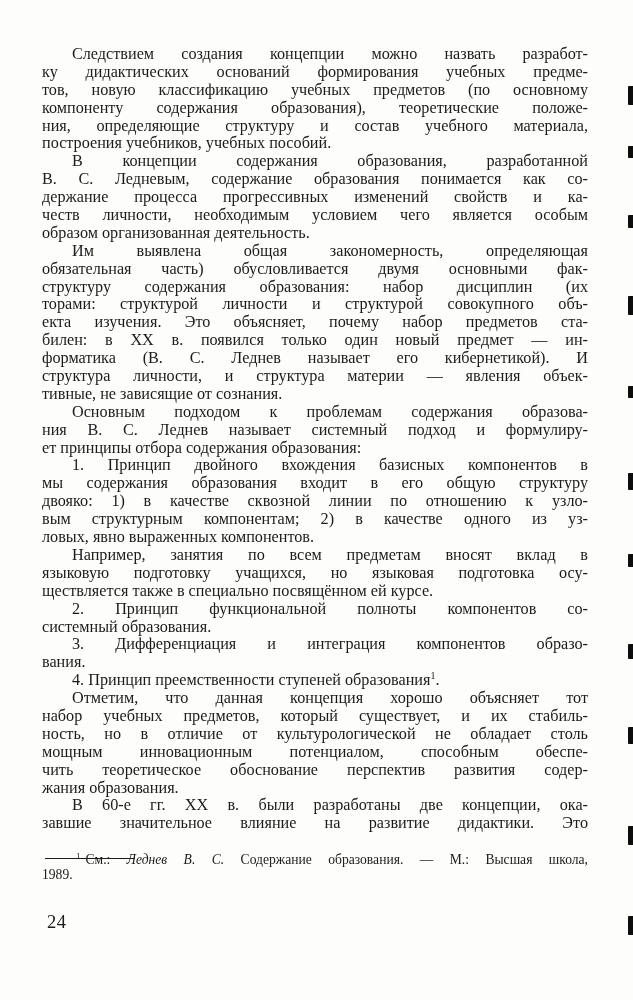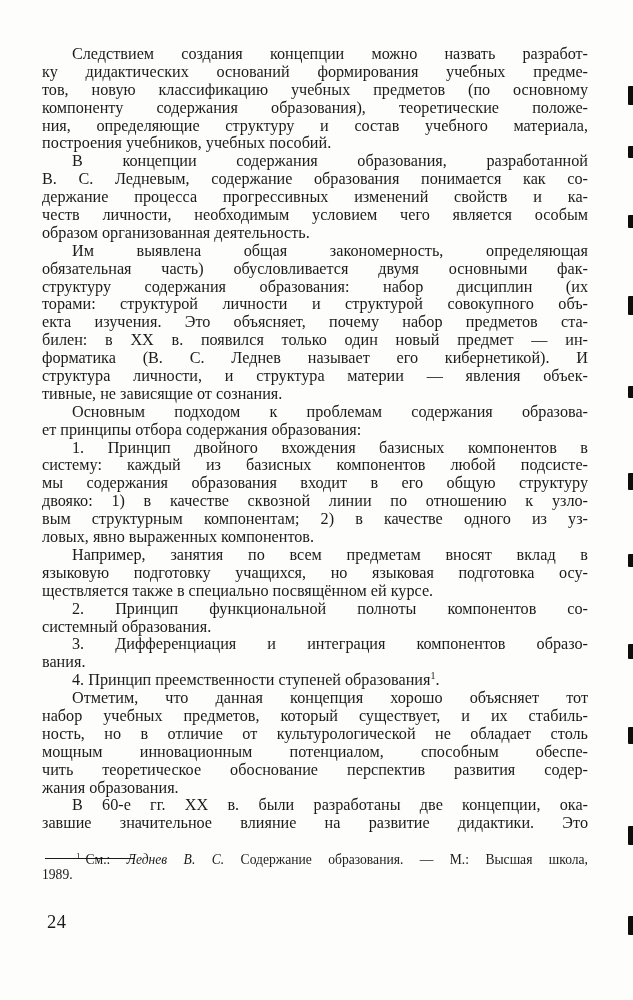--- a/index.html
+++ b/index.html
@@ -100,23 +100,23 @@
     <div class="line first">Им выявлена общая закономерность, определяющая</div>
     <div class="line">обязательная часть) обусловливается двумя основными фак-</div>
     <div class="line">структуру содержания образования: набор дисциплин (их</div>
     <div class="line">торами: структурой личности и структурой совокупного объ-</div>
     <div class="line">екта изучения. Это объясняет, почему набор предметов ста-</div>
     <div class="line">билен: в XX в. появился только один новый предмет — ин-</div>
     <div class="line">форматика (В. С. Леднев называет его кибернетикой). И</div>
     <div class="line">структура личности, и структура материи — явления объек-</div>
     <div class="line last">тивные, не зависящие от сознания.</div>
     <div class="line first">Основным подходом к проблемам содержания образова-</div>
+    <div class="line">ния В. С. Леднев называет системный подход и формулиру-</div>
     <div class="line last">ет принципы отбора содержания образования:</div>
     <div class="line first">1. Принцип двойного вхождения базисных компонентов в</div>
-    <div class="line">систему: каждый из базисных компонентов любой подсисте-</div>
     <div class="line">мы содержания образования входит в его общую структуру</div>
     <div class="line">двояко: 1) в качестве сквозной линии по отношению к узло-</div>
     <div class="line">вым структурным компонентам; 2) в качестве одного из уз-</div>
     <div class="line last">ловых, явно выраженных компонентов.</div>
     <div class="line first">Например, занятия по всем предметам вносят вклад в</div>
     <div class="line">языковую подготовку учащихся, но языковая подготовка осу-</div>
     <div class="line last">ществляется также в специально посвящённом ей курсе.</div>
     <div class="line first">2. Принцип функциональной полноты компонентов со-</div>
     <div class="line last">системный образования.</div>
     <div class="line first">3. Дифференциация и интеграция компонентов образо-</div>

